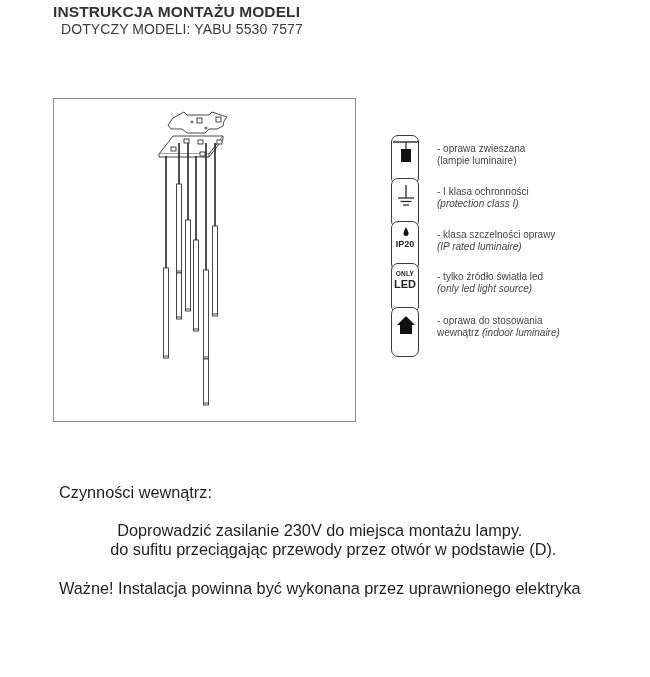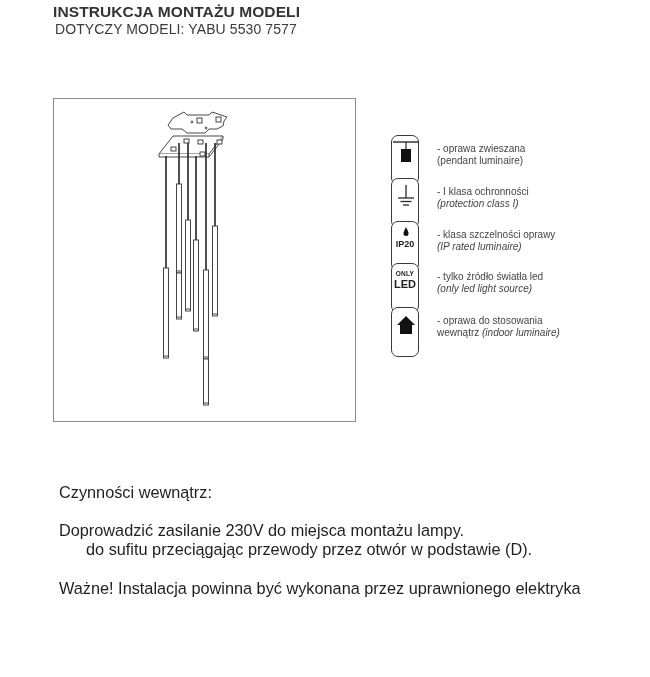--- a/index.html
+++ b/index.html
@@ -5,21 +5,21 @@
     html, body { margin: 0; padding: 0; background: #ffffff; }
     body {
       width: 650px; height: 677px; position: relative; overflow: hidden;
       font-family: "Liberation Sans", sans-serif; color: #2b2b2b;
     }
     .title {
       position: absolute; left: 53px; top: 3px;
       font-size: 15.5px; font-weight: bold; color: #333333; letter-spacing: 0.1px;
     }
     .subtitle {
-      position: absolute; left: 55px; top: 21px;
+      position: absolute; left: 61px; top: 21px;
       font-size: 14px; color: #3a3a3a; letter-spacing: 0.1px;
     }
     .drawing {
       position: absolute; left: 53px; top: 98px;
       width: 303px; height: 324px;
       border: 1px solid #8a8a8a; box-sizing: border-box;
     }
     .drawing svg { position: absolute; left: -53px; top: -98px; }
     .legend { position: absolute; left: 391px; top: 0; }
     .legend-item { position: absolute; left: 0; width: 230px; }
@@ -40,21 +40,21 @@
       font-weight: bold; color: #222;
     }
     .ip-label { top: 17px; font-size: 9px; }
     .only-label { top: 6px; font-size: 6.5px; letter-spacing: 0.2px; }
     .led-label { top: 14px; font-size: 11px; }
     .instructions {
       position: absolute; left: 59px; top: 483px;
       font-size: 16.3px; color: #1f1f1f; line-height: 19.2px;
     }
     .instructions .heading { margin-bottom: 19px; }
-    .instructions .step { white-space: nowrap; }
+    .instructions .step { white-space: nowrap; text-align: center; }
     .instructions .step.indent { padding-left: 3px; margin-left: 24px; }
     .instructions .warning { margin-top: 19px; white-space: nowrap; }
   </style>
 </head>
 <body>
 
 <div class="title">INSTRUKCJA MONTAŻU MODELI</div>
 <div class="subtitle">DOTYCZY MODELI: YABU 5530 7577</div>
 
 <div class="drawing">
@@ -109,21 +109,21 @@
   <div class="legend-item" style="top:135px">
     <div class="legend-icon">
       <svg width="28" height="34" viewBox="0 0 28 34">
         <line x1="1" y1="6" x2="27" y2="6" stroke="#2a2a2a" stroke-width="1.4"></line>
         <line x1="14" y1="6" x2="14" y2="13" stroke="#2a2a2a" stroke-width="1.2"></line>
         <rect x="9" y="13" width="10" height="13" fill="#111"></rect>
       </svg>
     </div>
     <div class="legend-text">
       <div>- oprawa zwieszana</div>
-      <div class="en" style="font-style:normal">(pendant luminaire)</div>
+      <div class="en" style="font-style:normal">(lampie luminaire)</div>
     </div>
   </div>
 
   <div class="legend-item" style="top:178px">
     <div class="legend-icon">
       <svg width="28" height="34" viewBox="0 0 28 34">
         <line x1="14" y1="6" x2="14" y2="19" stroke="#2a2a2a" stroke-width="1.3"></line>
         <line x1="6" y1="19" x2="22" y2="19" stroke="#2a2a2a" stroke-width="1.3"></line>
         <line x1="8.5" y1="22.5" x2="19.5" y2="22.5" stroke="#2a2a2a" stroke-width="1.3"></line>
         <line x1="11" y1="26" x2="17" y2="26" stroke="#2a2a2a" stroke-width="1.3"></line>

